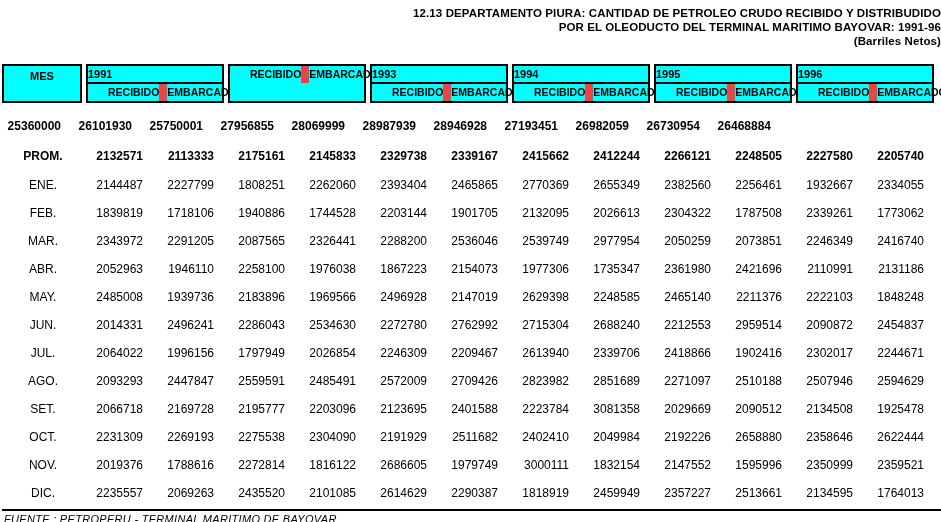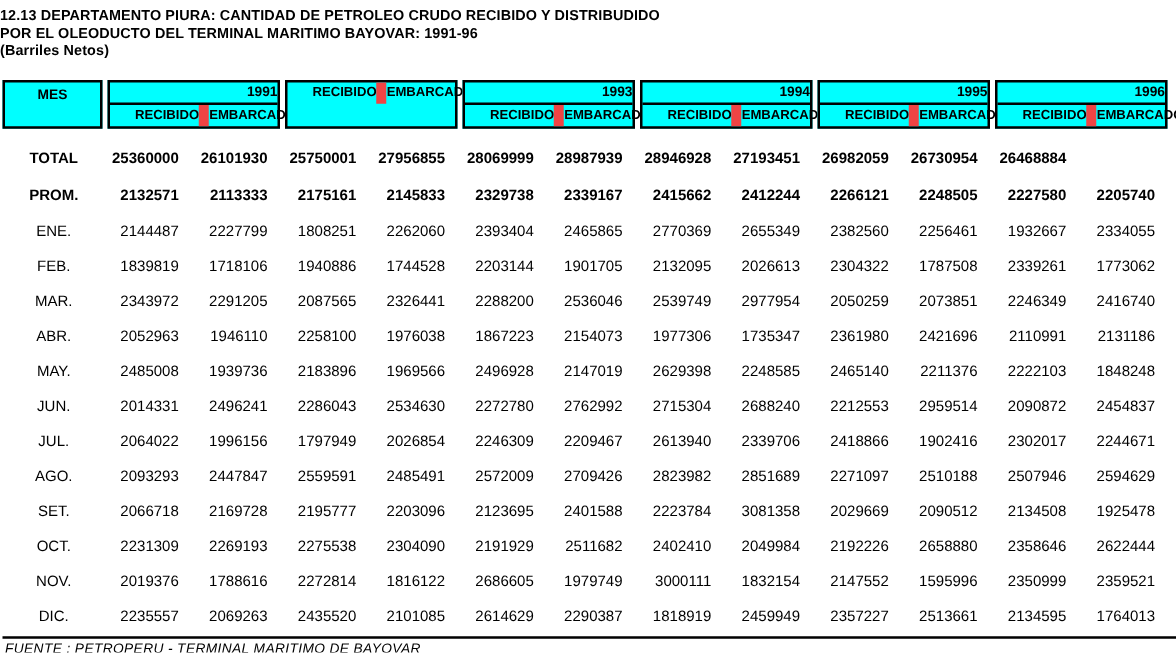--- a/index.html
+++ b/index.html
@@ -1,37 +1,37 @@
 <!DOCTYPE html>
 <html style="--hdr: #00FFFF;"><head>
 <meta charset="utf-8">
 <style>
   html,body{margin:0;padding:0;}
   body{
     width:941px;height:522px;background:#ffffff;overflow:hidden;
     font-family:"Liberation Sans","DejaVu Sans",sans-serif;color:#000;
     position:relative;
   }
-  .title-block{padding-top:6px;text-align:left;font-weight:bold;}
+  .title-block{padding-top:6px;text-align:right;font-weight:bold;}
   .title-line{font-size:11.5px;line-height:14px;letter-spacing:0.1px;}
   .table-wrap{margin-top:16px;padding-left:2px;}
   
   .header-row{display:flex;align-items:stretch;}
   .mes-box{
     width:76px;border:2px solid #000;background:var(--hdr);
     margin-right:4px;text-align:center;font-weight:bold;font-size:11px;
     padding-top:4px;box-sizing:content-box;
   }
   .year-box{
     width:134px;border:2px solid #000;background:var(--hdr);
     margin-right:4px;display:flex;flex-direction:column;
   }
   .year-box:last-child{margin-right:0;}
   .year-label{
-    height:16px;line-height:16px;text-align:right;font-weight:bold;
+    height:16px;line-height:16px;text-align:left;font-weight:bold;
     font-size:11px;border-bottom:2px solid #000;
   }
   .sub-row{display:flex;height:17px;padding-left:20px;}
   .sub-cell{
     flex:1;text-align:center;font-weight:bold;font-size:10.5px;
     line-height:17px;
   }
   .sub-cell.right{border-left:8px solid #ef4444;}
   
   .tbody{padding-top:8px;}
@@ -99,21 +99,20 @@
           <div class="sub-row">
             <div class="sub-cell">RECIBIDO</div>
             <div class="sub-cell right">EMBARCADO</div>
           </div>
         </div>
       </div>
   </div>
 
   <div class="tbody" id="table-body">
       <div class="trow bold">
-        <div class="cell label">TOTAL</div>
         <div class="cell num">25360000</div>
         <div class="cell num">26101930</div>
         <div class="cell num">25750001</div>
         <div class="cell num">27956855</div>
         <div class="cell num">28069999</div>
         <div class="cell num">28987939</div>
         <div class="cell num">28946928</div>
         <div class="cell num">27193451</div>
         <div class="cell num">26982059</div>
         <div class="cell num">26730954</div>

